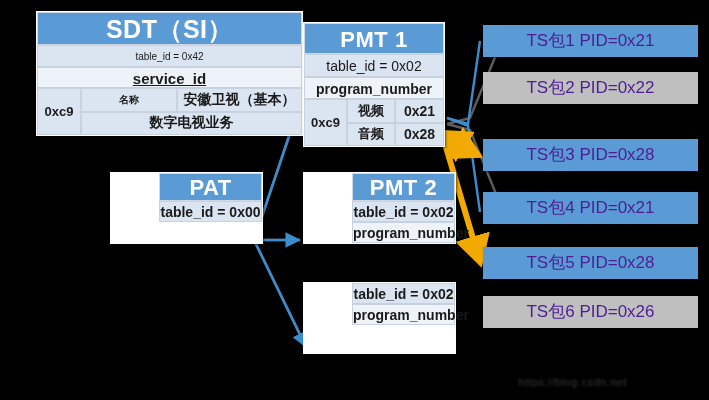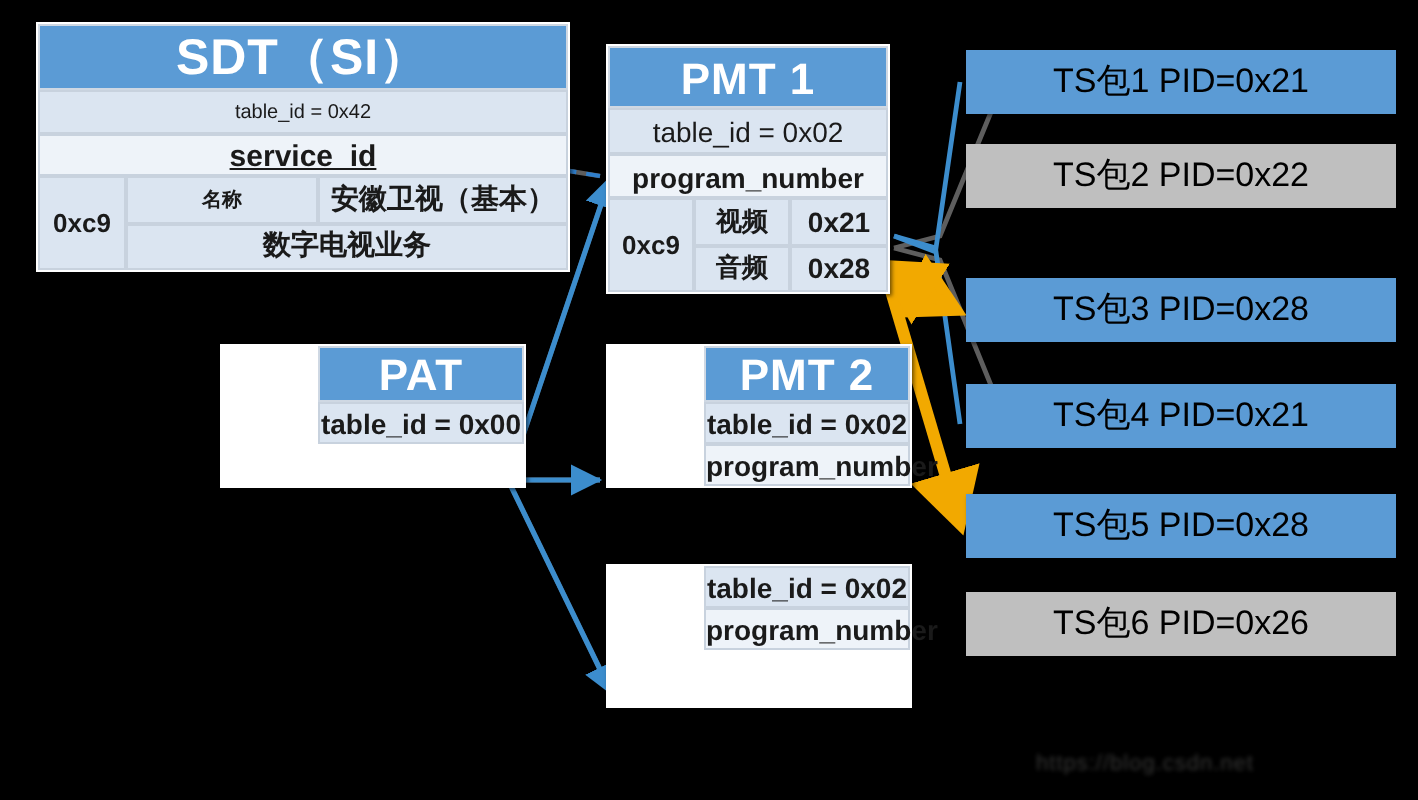--- a/index.html
+++ b/index.html
@@ -39,21 +39,21 @@
     border: 1px solid #c8d2de;
     text-align: center;
     color: #1a1a1a;
     white-space: nowrap;
   }
   .row.shade  { background: #dbe5f1; }
   .row.light  { background: #eef3f9; }
   .row.bold   { font-weight: bold; }
 
   
-  #sdt { left: 18px; top: 11px; width: 267px; height: 125px; }
+  #sdt { left: 36px; top: 11px; width: 267px; height: 125px; }
   #sdt .hdr { height: 33px; line-height: 33px; font-size: 25px; }
   #sdt .r-tableid { height: 22px; line-height: 22px; font-size: 10px; }
   #sdt .r-serviceid { height: 21px; line-height: 21px; font-size: 15px; text-decoration: underline; }
   .subgrid {
     position: absolute;
     left: 0; right: 0;
     display: flex;
     box-sizing: border-box;
   }
   #sdt .subgrid { top: 76px; height: 47px; }
@@ -103,21 +103,21 @@
   #pmt2 { left: 303px; top: 172px; }
   #pmt3 { left: 303px; top: 282px; }
 
   
   .ts-bar {
     position: absolute;
     left: 483px;
     width: 215px;
     height: 32px;
     line-height: 32px;
-    color: #000000;
+    color: #4c1d95;
     font-size: 17px;
     text-align: center;
     box-sizing: border-box;
     box-shadow: 1px 1px 2px rgba(0,0,0,0.5);
     white-space: nowrap;
   }
   .ts-blue { background: #5B9BD5; }
   .ts-grey { background: #bfbfbf; }
 
   

